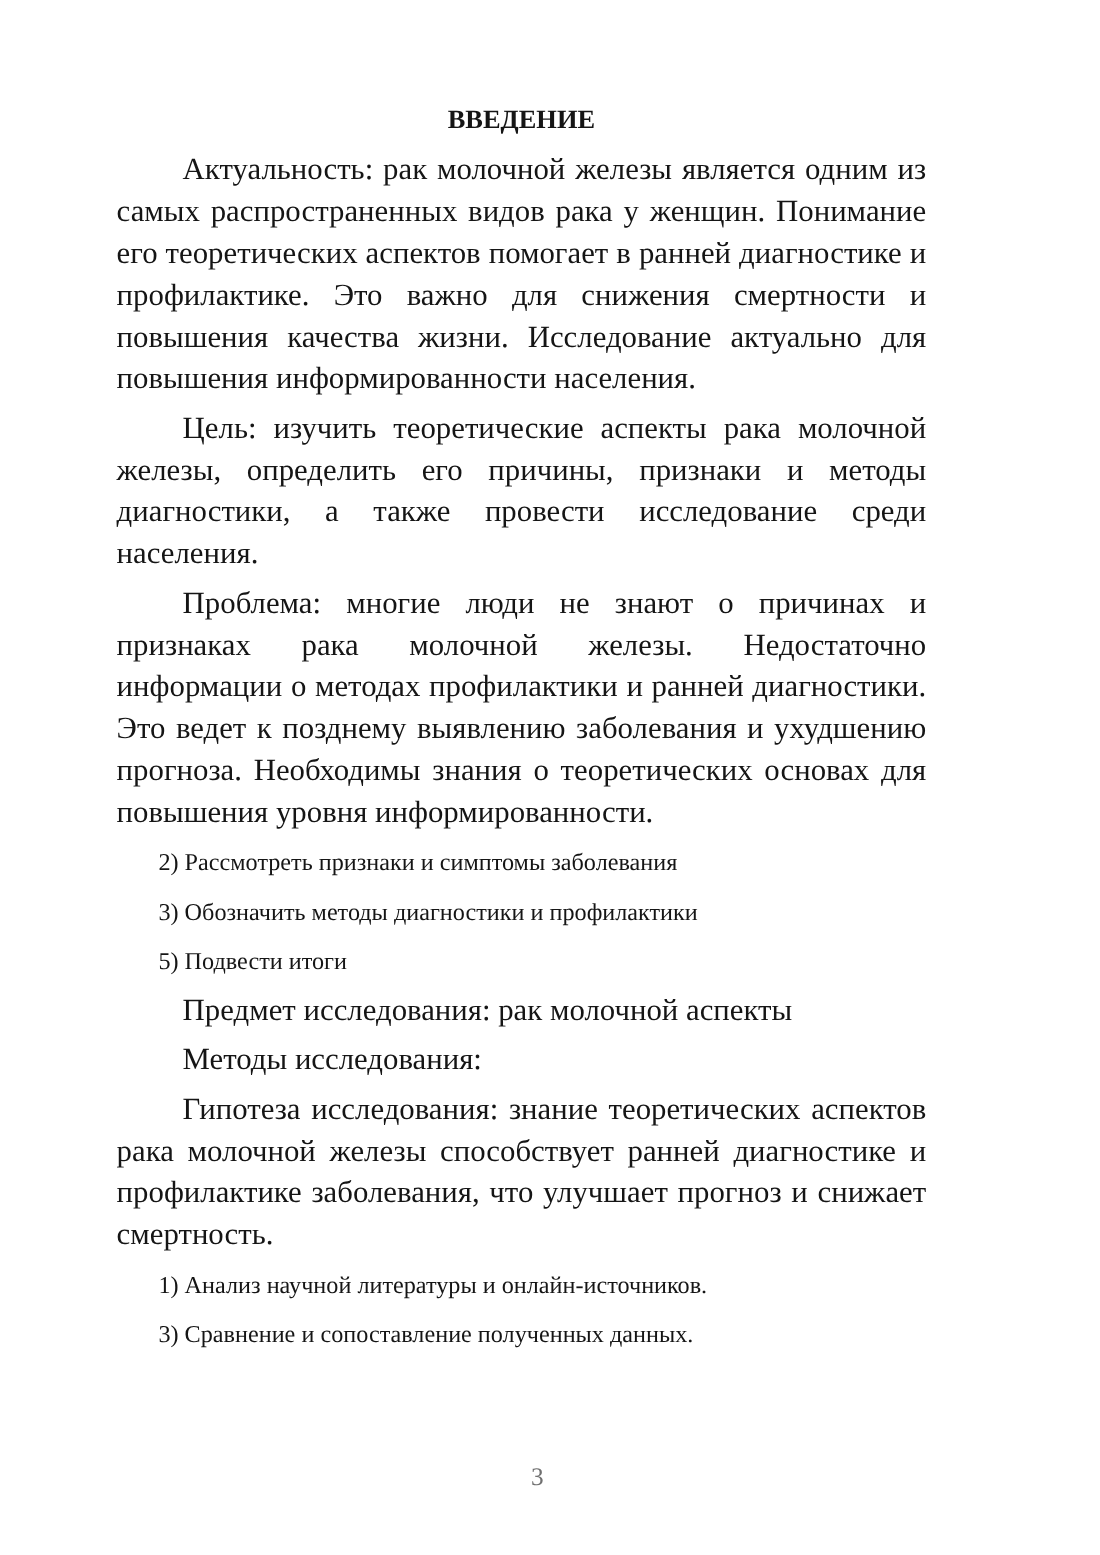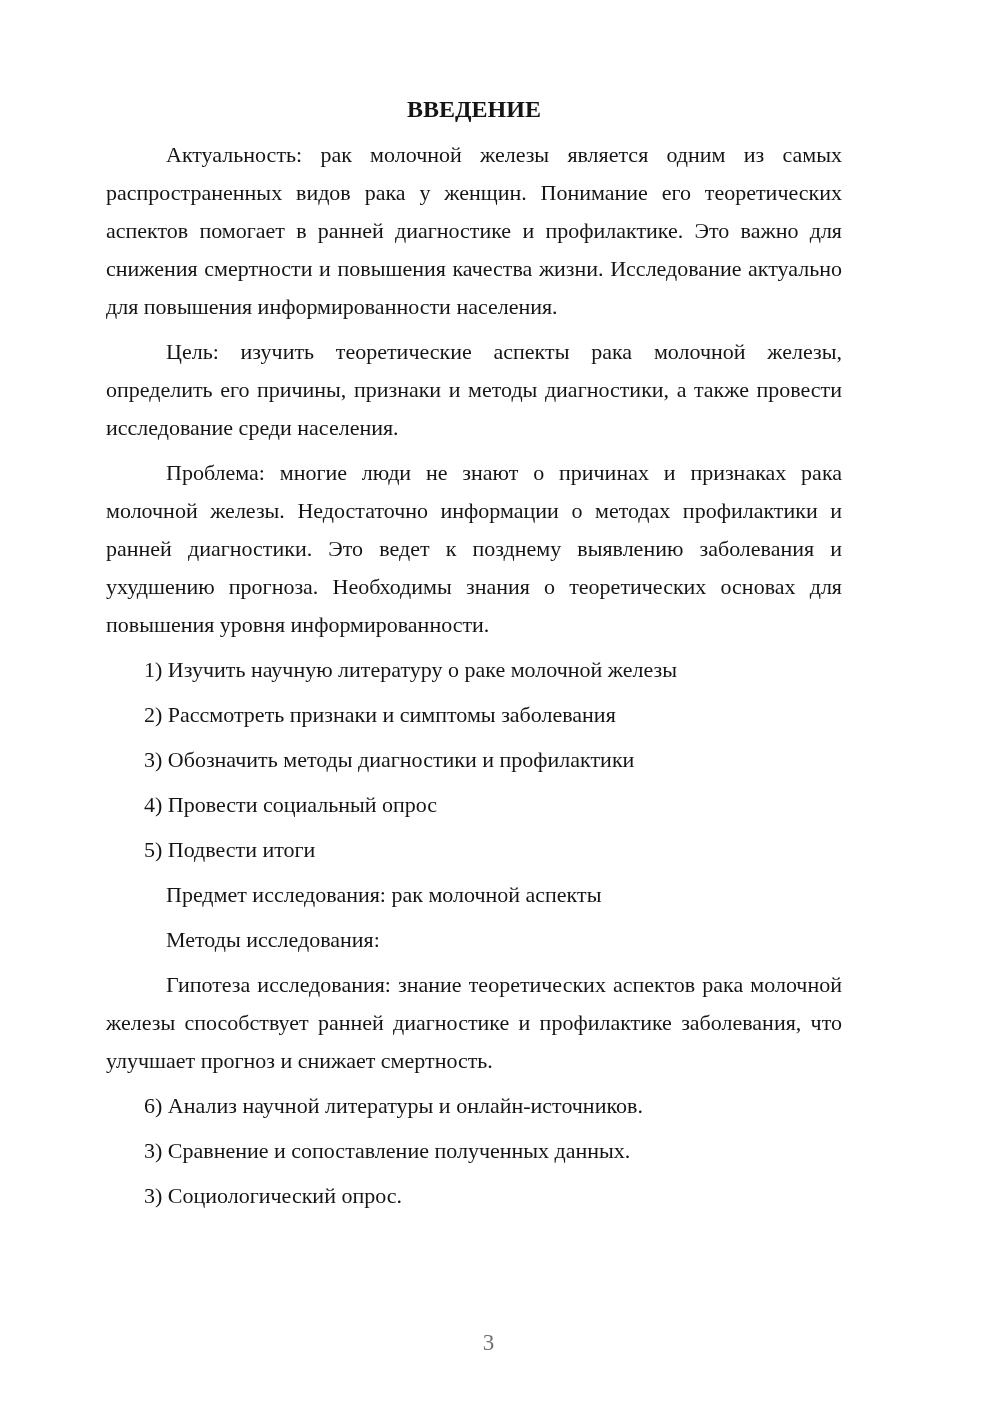--- a/index.html
+++ b/index.html
@@ -19,21 +19,21 @@
     overflow: hidden;
   }
   .title {
     font-size: 24px;
     font-weight: 700;
     text-align: center;
     line-height: 34px;
     margin: 0 0 10px 0;
   }
   .para {
-    font-size: 22px;
+    font-size: 28px;
     line-height: 38px;
     text-align: justify;
     text-indent: 60px;
     margin: 0 0 7px 0;
   }
   .stretch {
     word-spacing: 14px;
   }
   .list-item {
     font-size: 22px;
@@ -61,38 +61,35 @@
 
   <h1 class="title">ВВЕДЕНИЕ</h1>
 
   <p class="para">Актуальность: рак молочной железы является одним из самых распространенных видов рака у женщин. Понимание его теоретических аспектов помогает в ранней диагностике и профилактике. Это важно для снижения смертности и повышения качества жизни. Исследование актуально для повышения информированности населения.</p>
 
   <p class="para">Цель: изучить теоретические аспекты рака молочной железы, определить его причины, признаки и методы диагностики, а также провести исследование среди населения.</p>
 
   <p class="para">Проблема: многие люди не знают о причинах и признаках рака молочной железы. Недостаточно информации о методах профилактики и ранней диагностики. Это ведет к позднему выявлению заболевания и ухудшению прогноза. Необходимы знания о теоретических основах для повышения уровня информированности.</p>
 
 
-  <p class="list-item">1) Изучить научную литературу о раке молочной железы</p>
 
   <p class="list-item">2) Рассмотреть признаки и симптомы заболевания</p>
 
   <p class="list-item">3) Обозначить методы диагностики и профилактики</p>
 
-  <p class="list-item">4) Провести социальный опрос</p>
 
   <p class="list-item">5) Подвести итоги</p>
 
 
   <p class="para">Предмет исследования: рак молочной аспекты</p>
 
   <p class="para">Методы исследования:</p>
 
   <p class="para">Гипотеза исследования: знание теоретических аспектов рака молочной железы способствует ранней диагностике и профилактике заболевания, что улучшает прогноз и снижает смертность.</p>
 
-  <p class="list-item">6) Анализ научной литературы и онлайн-источников.</p>
+  <p class="list-item">1) Анализ научной литературы и онлайн-источников.</p>
 
   <p class="list-item">3) Сравнение и сопоставление полученных данных.</p>
 
-  <p class="list-item">3) Социологический опрос.</p>
 
   <div class="page-number">3</div>
 
 </div>
 
 </body></html>

